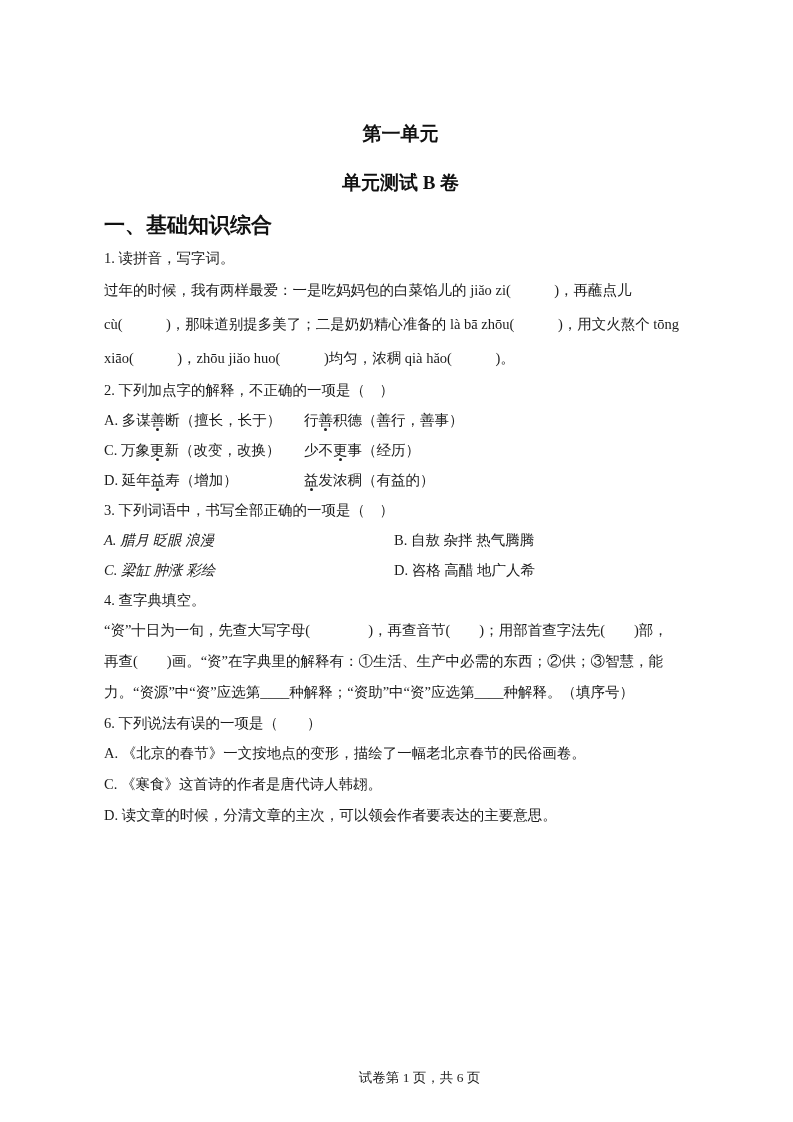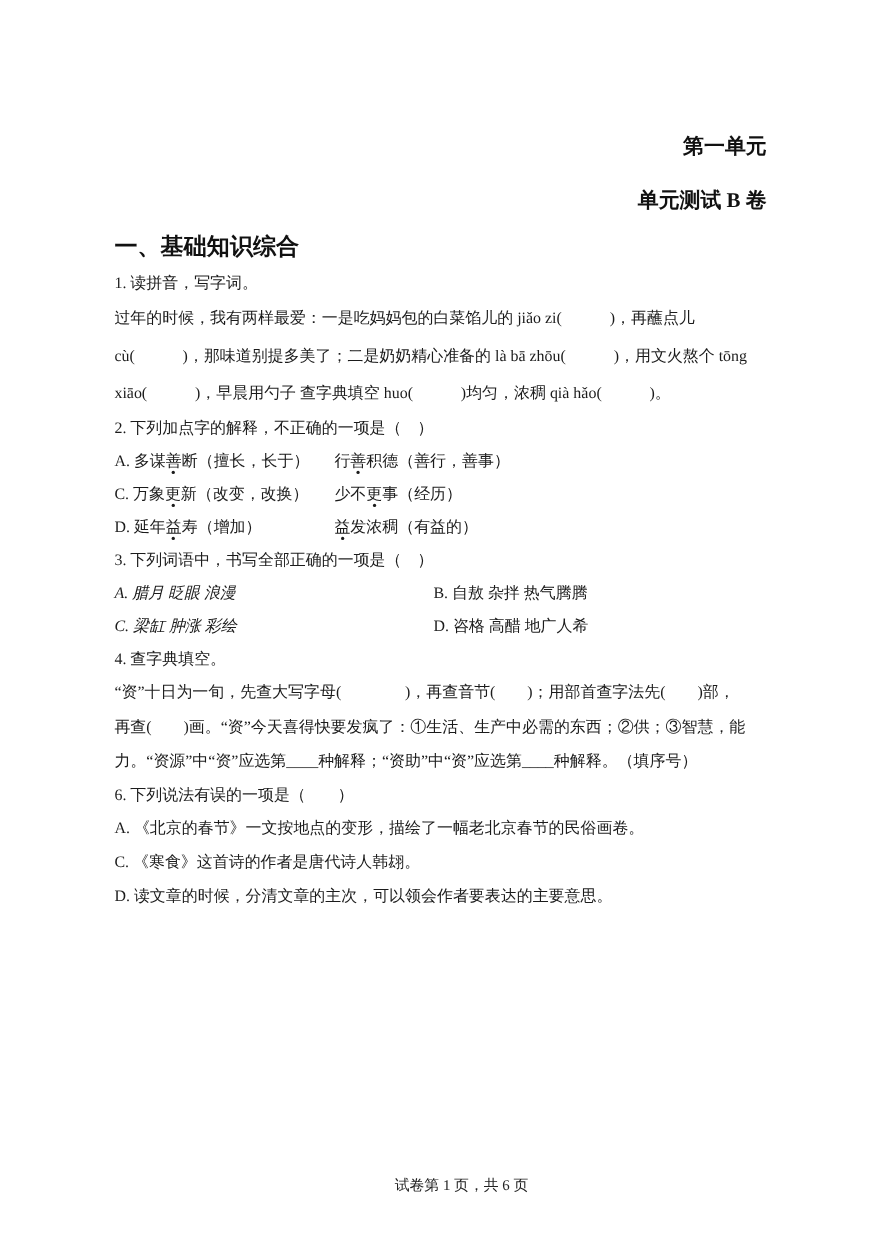--- a/index.html
+++ b/index.html
@@ -8,21 +8,21 @@
     box-sizing:border-box;
     width:793px;height:1122px;
     background:#ffffff;
     padding:120px 96px 0 104px;
     font-family:"Liberation Serif","DejaVu Serif",serif;
     font-size:14.5px;
     color:#1b1b1b;
     overflow:hidden;
   }
   .title{
-    text-align:right;
+    text-align:center;
     font-weight:700;
     font-size:19px;
     line-height:28px;
     color:#111;
   }
   .subtitle{margin-top:21px;}
   .section{
     margin-top:16px;
     font-family:"Liberation Sans","DejaVu Sans",sans-serif;
     font-weight:700;
@@ -64,40 +64,40 @@
 
   <div class="title">第一单元</div>
   <div class="title subtitle">单元测试 B 卷</div>
 
   <div class="section">一、基础知识综合</div>
 
   <div>
     <p class="line mt6">1. 读拼音，写字词。</p>
     <p class="line lh34">过年的时候，我有两样最爱：一是吃妈妈包的白菜馅儿的 jiǎo zi(　　　)，再蘸点儿</p>
     <p class="line lh34">cù(　　　)，那味道别提多美了；二是奶奶精心准备的 là bā zhōu(　　　)，用文火熬个 tōng</p>
-    <p class="line lh34">xiāo(　　　)，早晨用勺子 查字典填空 huo(　　　)均匀，浓稠 qià hǎo(　　　)。</p>
+    <p class="line lh34">xiāo(　　　)，zhōu jiǎo huo(　　　)均匀，浓稠 qià hǎo(　　　)。</p>
   </div>
 
   <div>
     <p class="line">2. 下列加点字的解释，不正确的一项是（　）</p>
     <p class="line"><span class="col-l">A. 多谋<span class="emdot">善</span>断（擅长，长于）</span><span>行<span class="emdot">善</span>积德（善行，善事）</span></p>
     <p class="line"><span class="col-l">C. 万象<span class="emdot">更</span>新（改变，改换）</span><span>少不<span class="emdot">更</span>事（经历）</span></p>
     <p class="line"><span class="col-l">D. 延年<span class="emdot">益</span>寿（增加）</span><span><span class="emdot">益</span>发浓稠（有益的）</span></p>
   </div>
 
   <div>
     <p class="line">3. 下列词语中，书写全部正确的一项是（　）</p>
     <p class="line"><span class="col-l3">A. 腊月 眨眼 浪漫</span><span>B. 自敖 杂拌 热气腾腾</span></p>
     <p class="line"><span class="col-l3">C. 梁缸 肿涨 彩绘</span><span>D. 咨格 高醋 地广人希</span></p>
   </div>
 
   <div>
     <p class="line">4. 查字典填空。</p>
     <p class="line lh31">“资”十日为一旬，先查大写字母(　　　　)，再查音节(　　)；用部首查字法先(　　)部，</p>
-    <p class="line lh31">再查(　　)画。“资”今天喜得快要发疯了：①生活、生产中必需的东西；②供；③智慧，能</p>
+    <p class="line lh31">再查(　　)画。“资”在字典里的解释有：①生活、生产中必需的东西；②供；③智慧，能</p>
     <p class="line lh31">力。“资源”中“资”应选第____种解释；“资助”中“资”应选第____种解释。（填序号）</p>
   </div>
 
 
   <div>
     <p class="line">6. 下列说法有误的一项是（　　）</p>
     <p class="line lh31">A. 《北京的春节》一文按地点的变形，描绘了一幅老北京春节的民俗画卷。</p>
     <p class="line lh31">C. 《寒食》这首诗的作者是唐代诗人韩翃。</p>
     <p class="line lh31">D. 读文章的时候，分清文章的主次，可以领会作者要表达的主要意思。</p>
   </div>

